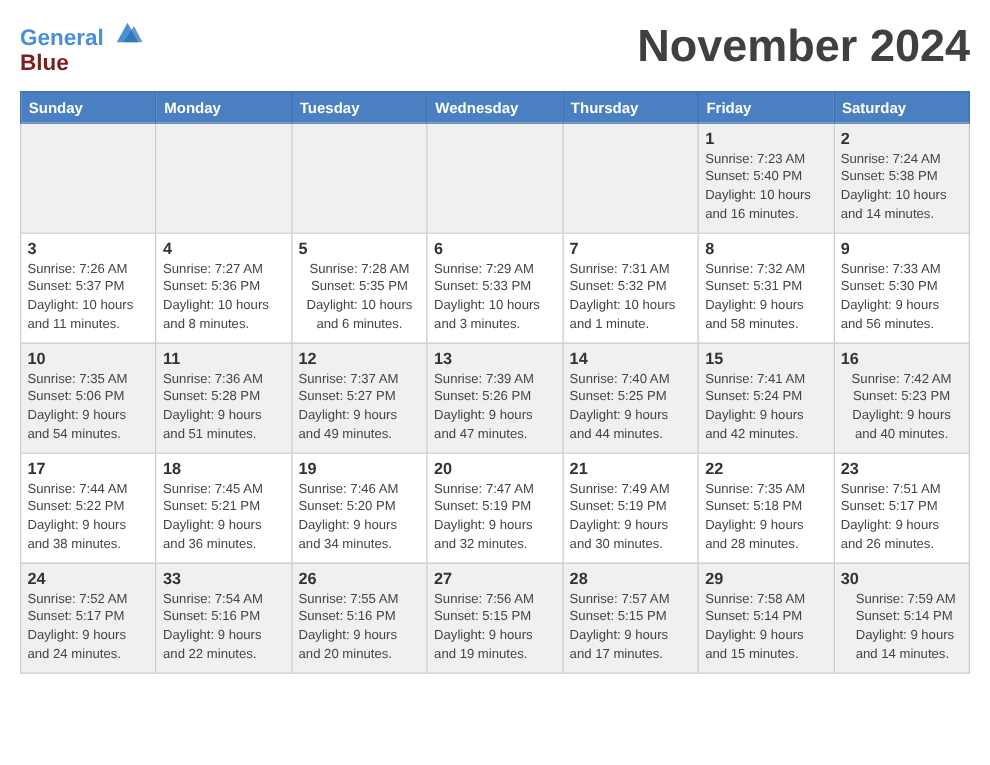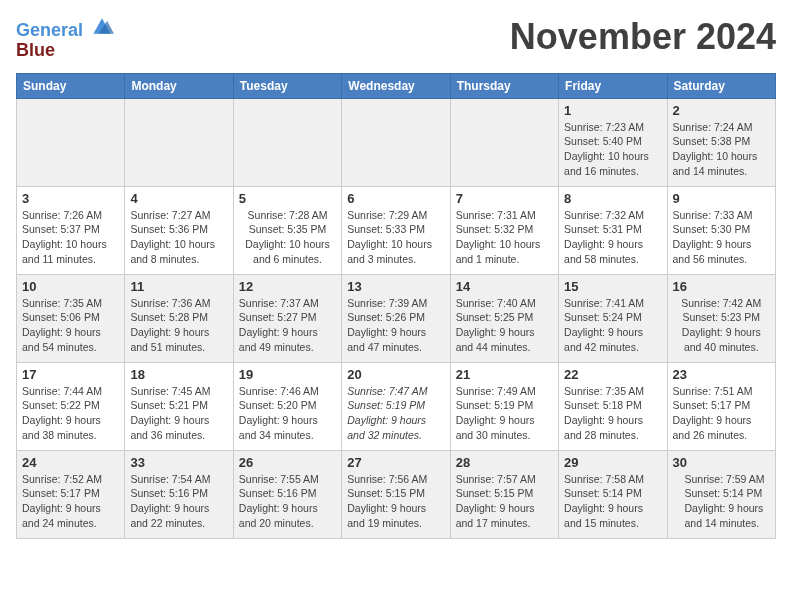--- a/index.html
+++ b/index.html
@@ -246,21 +246,21 @@
 Daylight: 9 hours and 36 minutes.</div>
         </td>
         <td>
           <span class="day-number">19</span>
           <div class="day-info" style="white-space: pre-line;">Sunrise: 7:46 AM
 Sunset: 5:20 PM
 Daylight: 9 hours and 34 minutes.</div>
         </td>
         <td>
           <span class="day-number">20</span>
-          <div class="day-info" style="white-space: pre-line; font-style: italic;">Sunrise: 7:47 AM
+          <div class="day-info" style="white-space: pre-line;">Sunrise: 7:47 AM
 Sunset: 5:19 PM
 Daylight: 9 hours and 32 minutes.</div>
         </td>
         <td>
           <span class="day-number">21</span>
           <div class="day-info" style="white-space: pre-line;">Sunrise: 7:49 AM
 Sunset: 5:19 PM
 Daylight: 9 hours and 30 minutes.</div>
         </td>
         <td>

